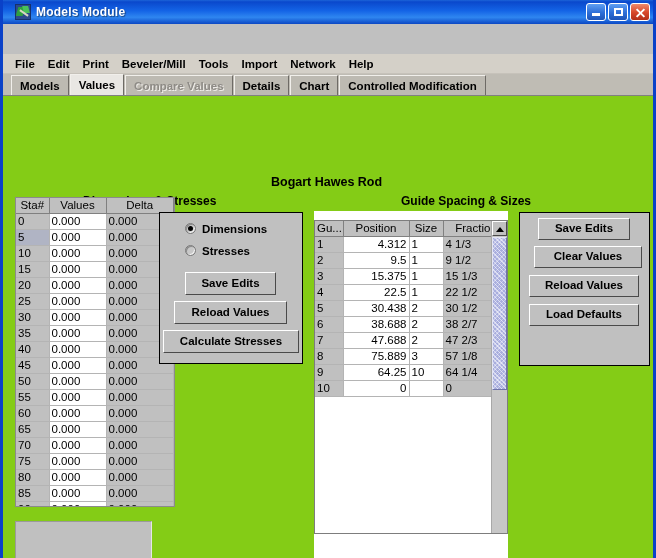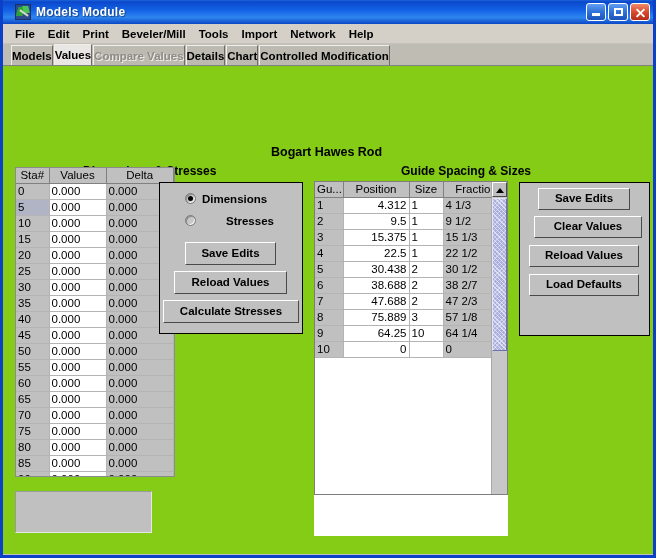--- a/index.html
+++ b/index.html
@@ -104,20 +104,21 @@
 
   
   .menubar {
     height: 20px;
     background: #d4d0c8;
     display: flex;
     align-items: center;
     padding-left: 6px;
     box-sizing: border-box;
     border-bottom: 1px solid #c6c2ba;
+    margin-top: 30px;
   }
   .menuitem {
     font-size: 11.5px;
     font-weight: bold;
     color: #000000;
     padding: 1px 7px 1px 6px;
     white-space: nowrap;
     cursor: default;
   }
 
@@ -131,21 +132,21 @@
     display: flex;
     align-items: flex-end;
     border-bottom: 1px solid #808080;
   }
   .tab {
     font-size: 11.5px;
     font-weight: bold;
     color: #000000;
     height: 20px;
     line-height: 20px;
-    padding: 0 0;
+    padding: 0 8px;
     margin-right: 1px;
     box-sizing: border-box;
     background: #bdbab2;
     border-left: 1px solid #f1efeb;
     border-top: 1px solid #f1efeb;
     border-right: 1px solid #6e6b66;
     white-space: nowrap;
     cursor: default;
     position: relative;
     margin-top: 28px;
@@ -524,30 +525,30 @@
         </table>
       </div>
       <div class="sunken-empty" style="left:12px; top:425px; width:137px; height:42px;"></div>
 
       <div class="panel" style="left:156px; top:116px; width:144px; height:152px;">
       </div>
       <div class="radio-row" style="left:182px; top:127px;">
         <span class="radio on"></span>
         <span>Dimensions</span>
       </div>
-      <div class="radio-row" style="left:182px; top:149px;gap:24px;">
+      <div class="radio-row" style="left:182px; top:149px;">
         <span class="radio"></span>
         <span>Stresses</span>
       </div>
       <div class="btn" style="left:182px; top:176px; width:91px; height:23px;">Save Edits</div>
       <div class="btn" style="left:171px; top:205px; width:113px; height:23px;">Reload Values</div>
       <div class="btn" style="left:160px; top:234px; width:136px; height:23px;">Calculate Stresses</div>
 
       <div class="white-fill" style="left:311px; top:115px; width:194px; height:355px;"></div>
-      <div class="grid" id="guide-grid" style="left:311px; top:115px; width:194px; height:314px; background:#ffffff; border:1px solid #7d7d7d;">
+      <div class="grid" id="guide-grid" style="left:311px; top:124px; width:194px; height:314px; background:#ffffff; border:1px solid #7d7d7d;">
         <table class="g" style="width:178px;">
           <thead>
             <tr>
               <th class="lft">Gu...</th>
               <th>Position</th>
               <th>Size</th>
               <th>Fraction</th>
             </tr>
           </thead>
           <tbody id="guide-body">

